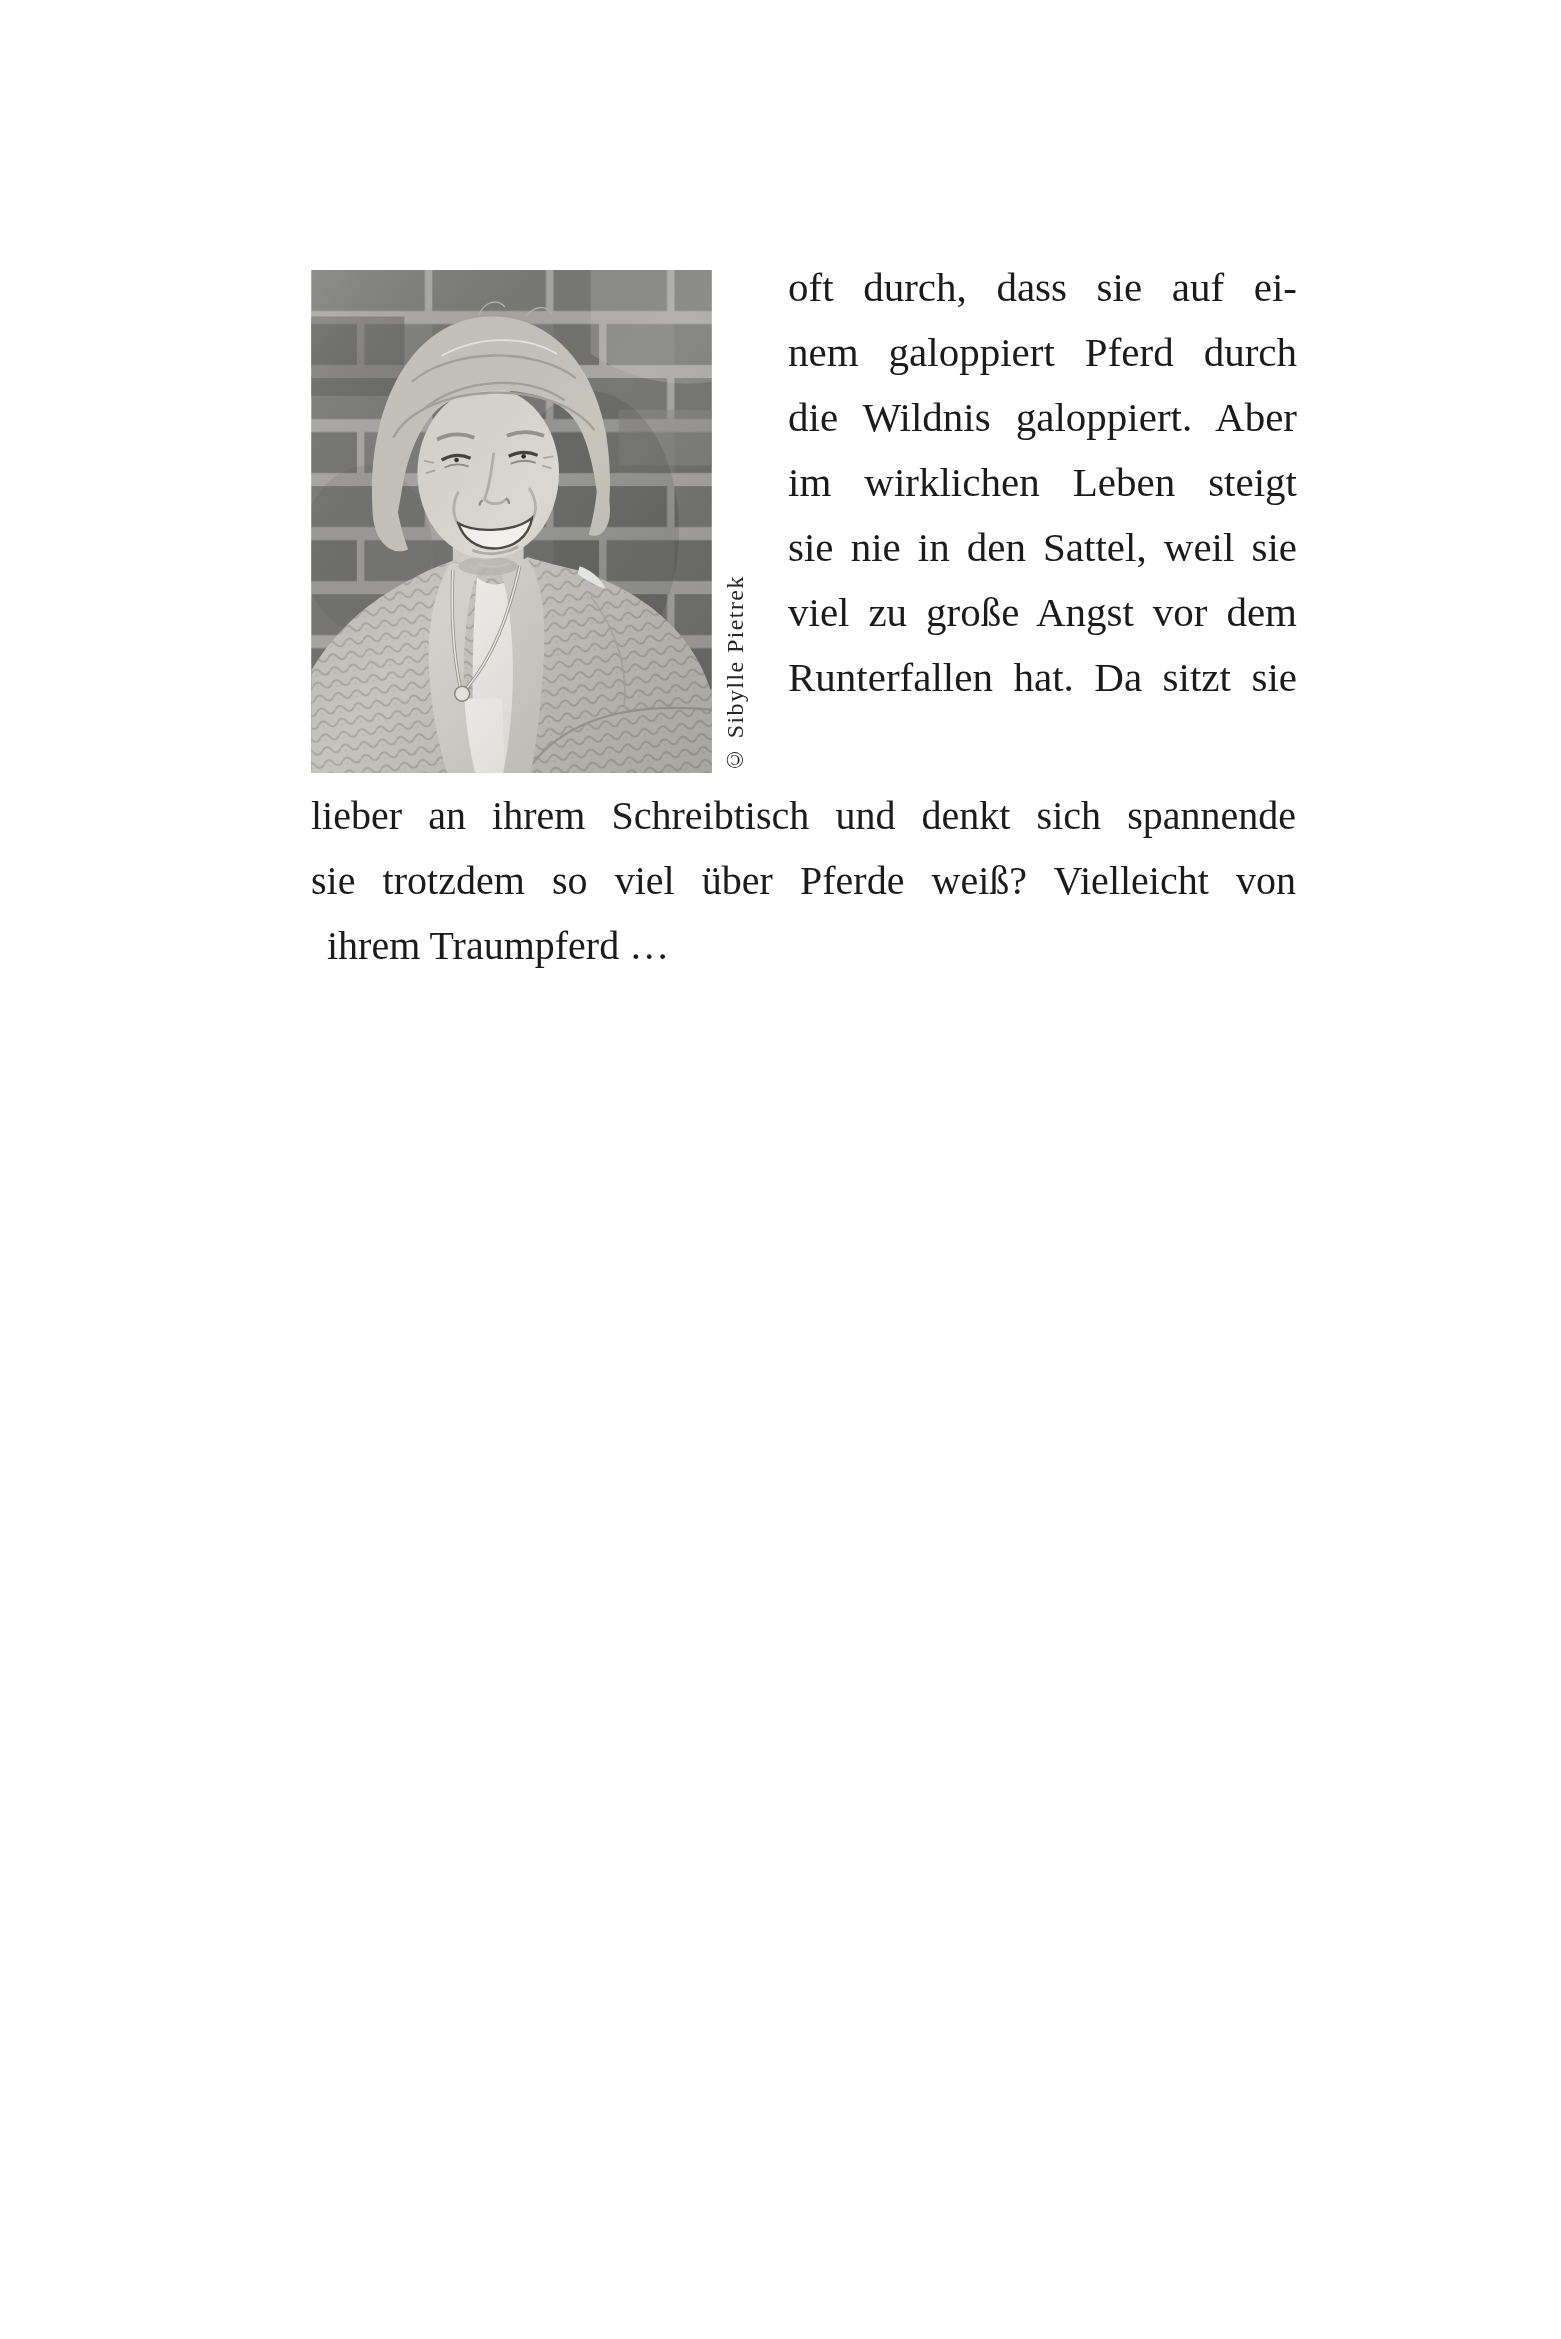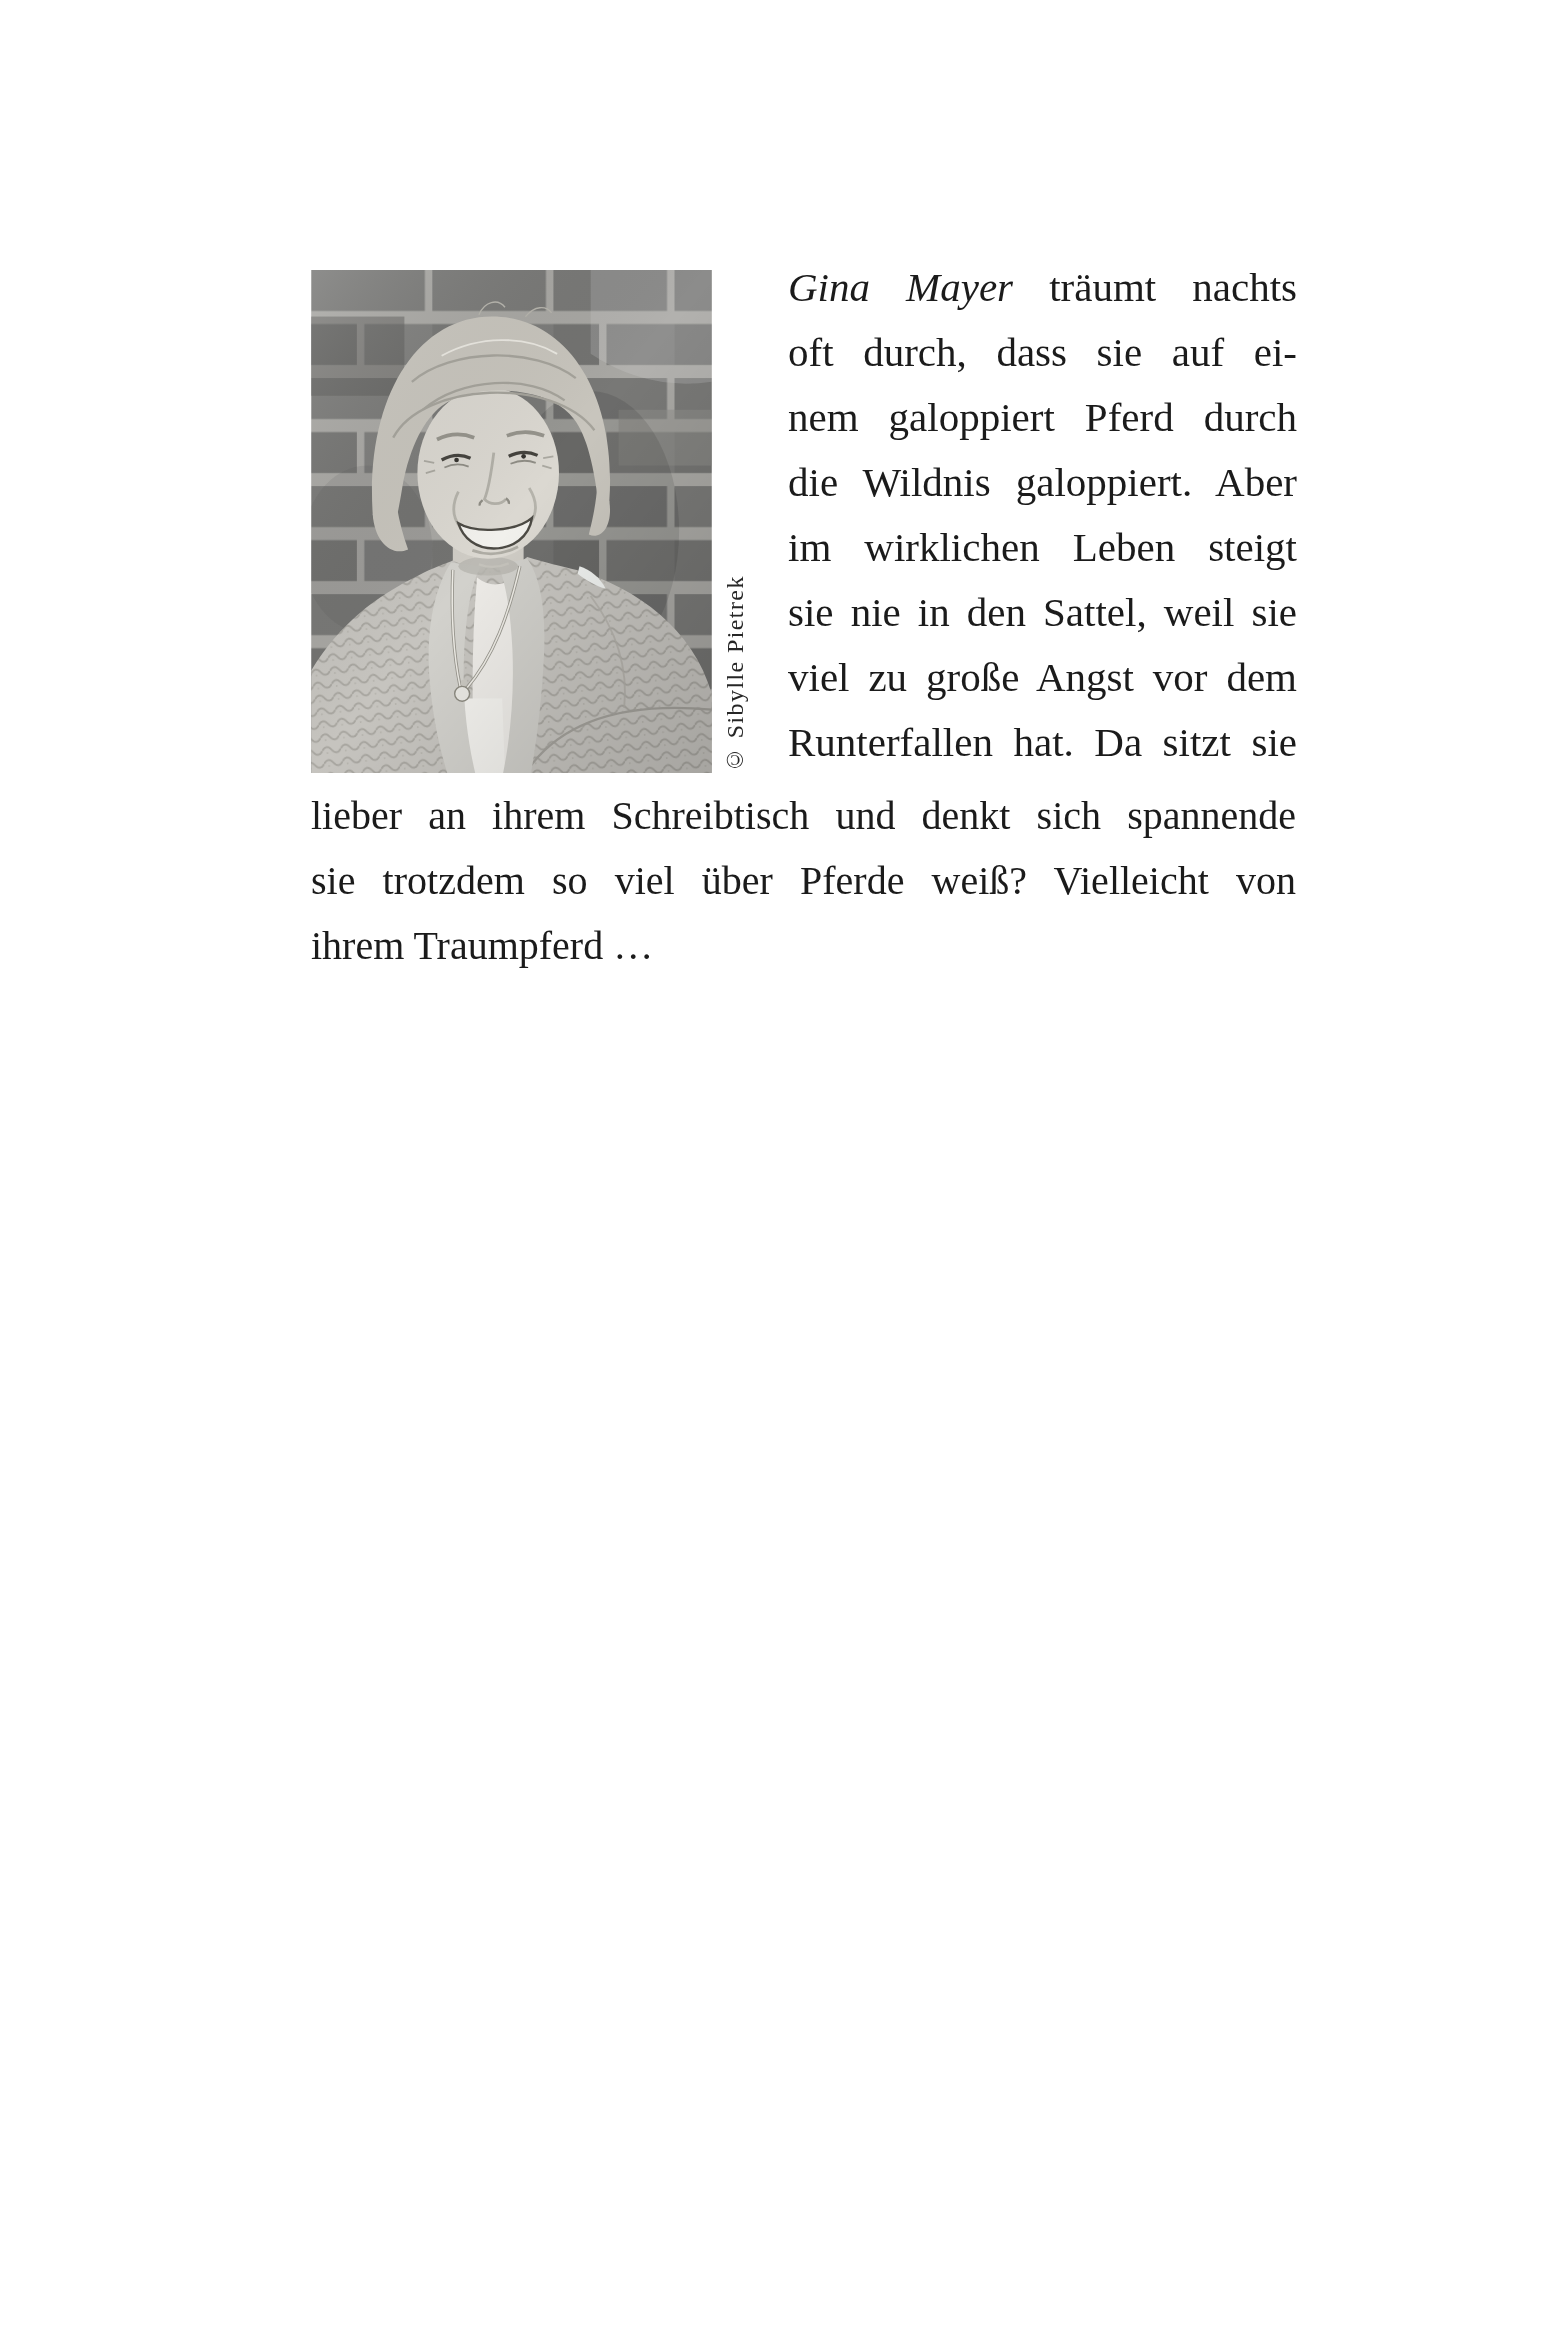--- a/index.html
+++ b/index.html
@@ -48,20 +48,21 @@
     width: 985px;
     font-size: 40px;
     line-height: 65px;
   }
   .line {
     text-align: justify;
     text-align-last: justify;
   }
   .line.last-line {
     text-align-last: left;
+    margin-left: 16px;
   }
   .author-italic { font-style: italic; }
 </style>
 </head>
 <body>
 
 <div class="page">
 
   <div class="photo-frame">
     <svg viewBox="0 0 430 540" xmlns="http://www.w3.org/2000/svg">
@@ -176,21 +177,20 @@
         </g>
       </g>
 
       <rect width="430" height="540" fill="url(#vign)"></rect>
     </svg>
   </div>
 
   <div class="photo-credit">© Sibylle Pietrek</div>
 
   <div class="bio-column">
-    <div class="line"><span class="author-italic">Gina Mayer</span> <span>träumt nachts</span></div>
     <div class="line">oft durch, dass sie auf ei-</div>
     <div class="line">nem galoppiert Pferd durch</div>
     <div class="line">die Wildnis galoppiert. Aber</div>
     <div class="line">im wirklichen Leben steigt</div>
     <div class="line">sie nie in den Sattel, weil sie</div>
     <div class="line">viel zu große Angst vor dem</div>
     <div class="line">Runterfallen hat. Da sitzt sie</div>
   </div>
 
   <div class="bio-full">

